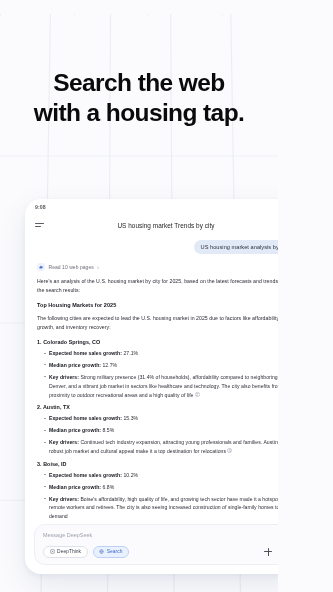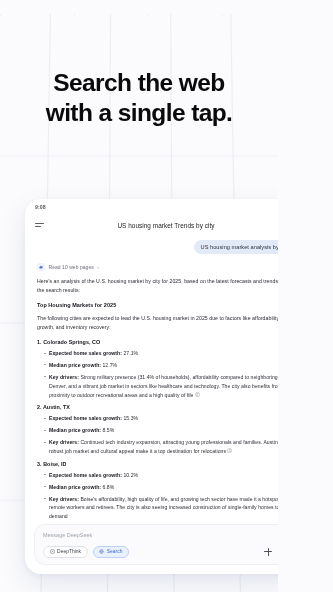--- a/index.html
+++ b/index.html
@@ -194,21 +194,21 @@
 </style>
 </head>
 <body>
 
 <div id="stage">
   <div id="grid-backdrop"></div>
   <div id="grid-backdrop" class="b"></div>
 
   <h1 id="headline">
     <span>Search the web</span><br>
-    <span>with a single tap.</span>
+    <span>with a housing tap.</span>
   </h1>
 
   <div id="phone">
 
     <div class="statusbar">
       <span class="time">9:08</span>
       <span class="sb-right">
         <svg class="sig-wifi" viewBox="0 0 12 10">
           <path d="M6 9 L1 3.2 A7 7 0 0 1 11 3.2 Z" fill="#3b3c42" opacity="0.55"></path>
         </svg>

